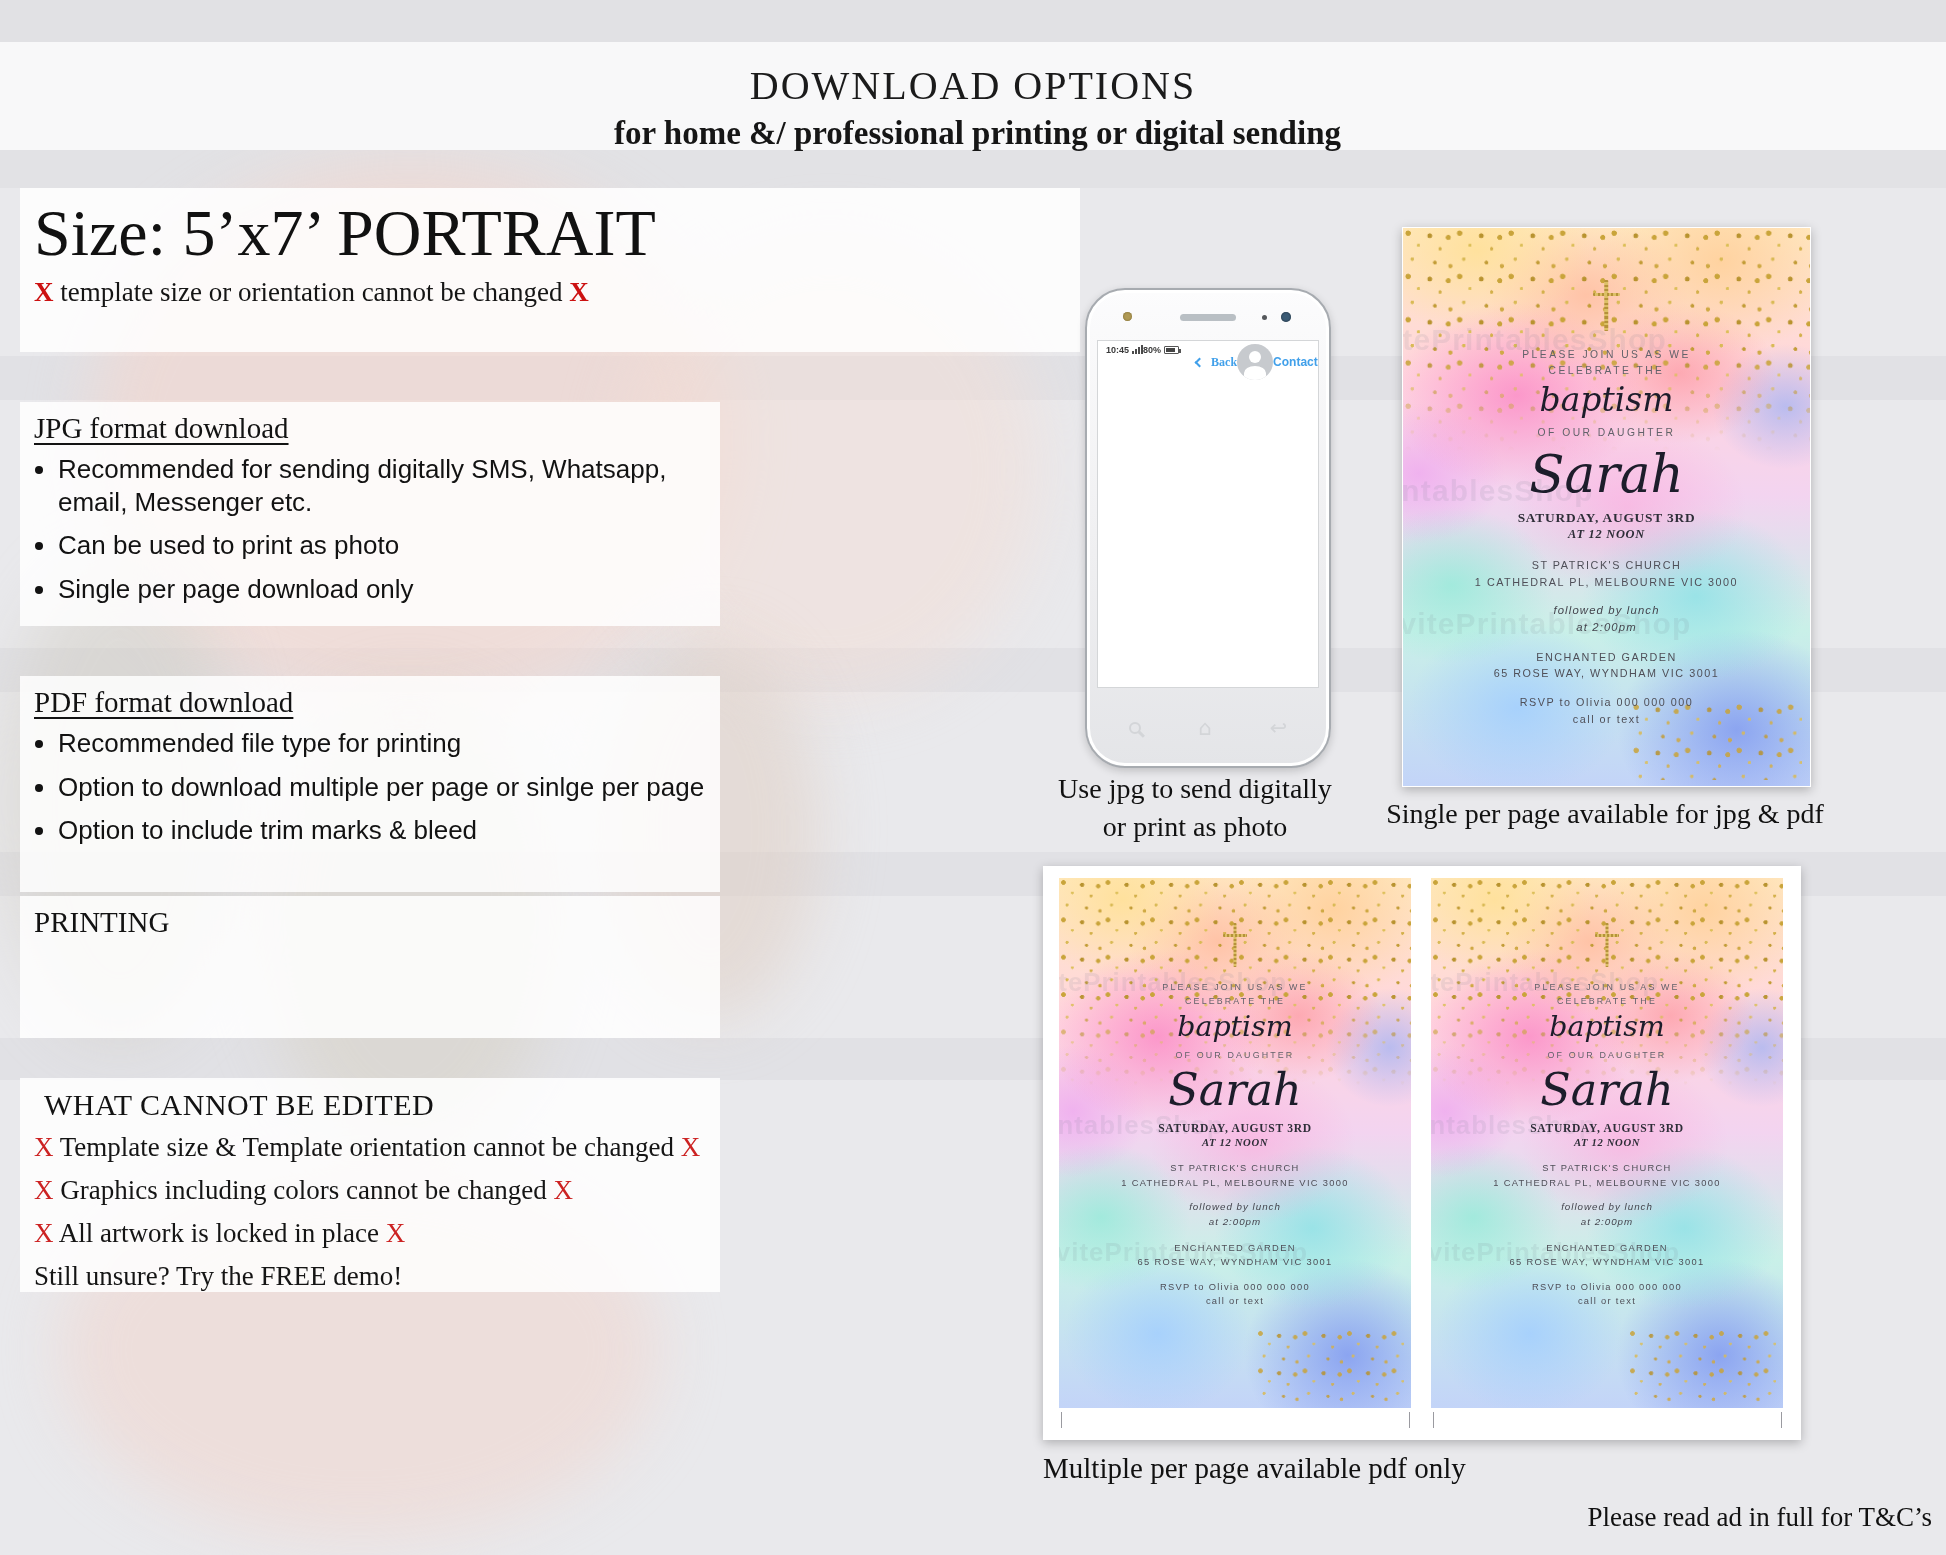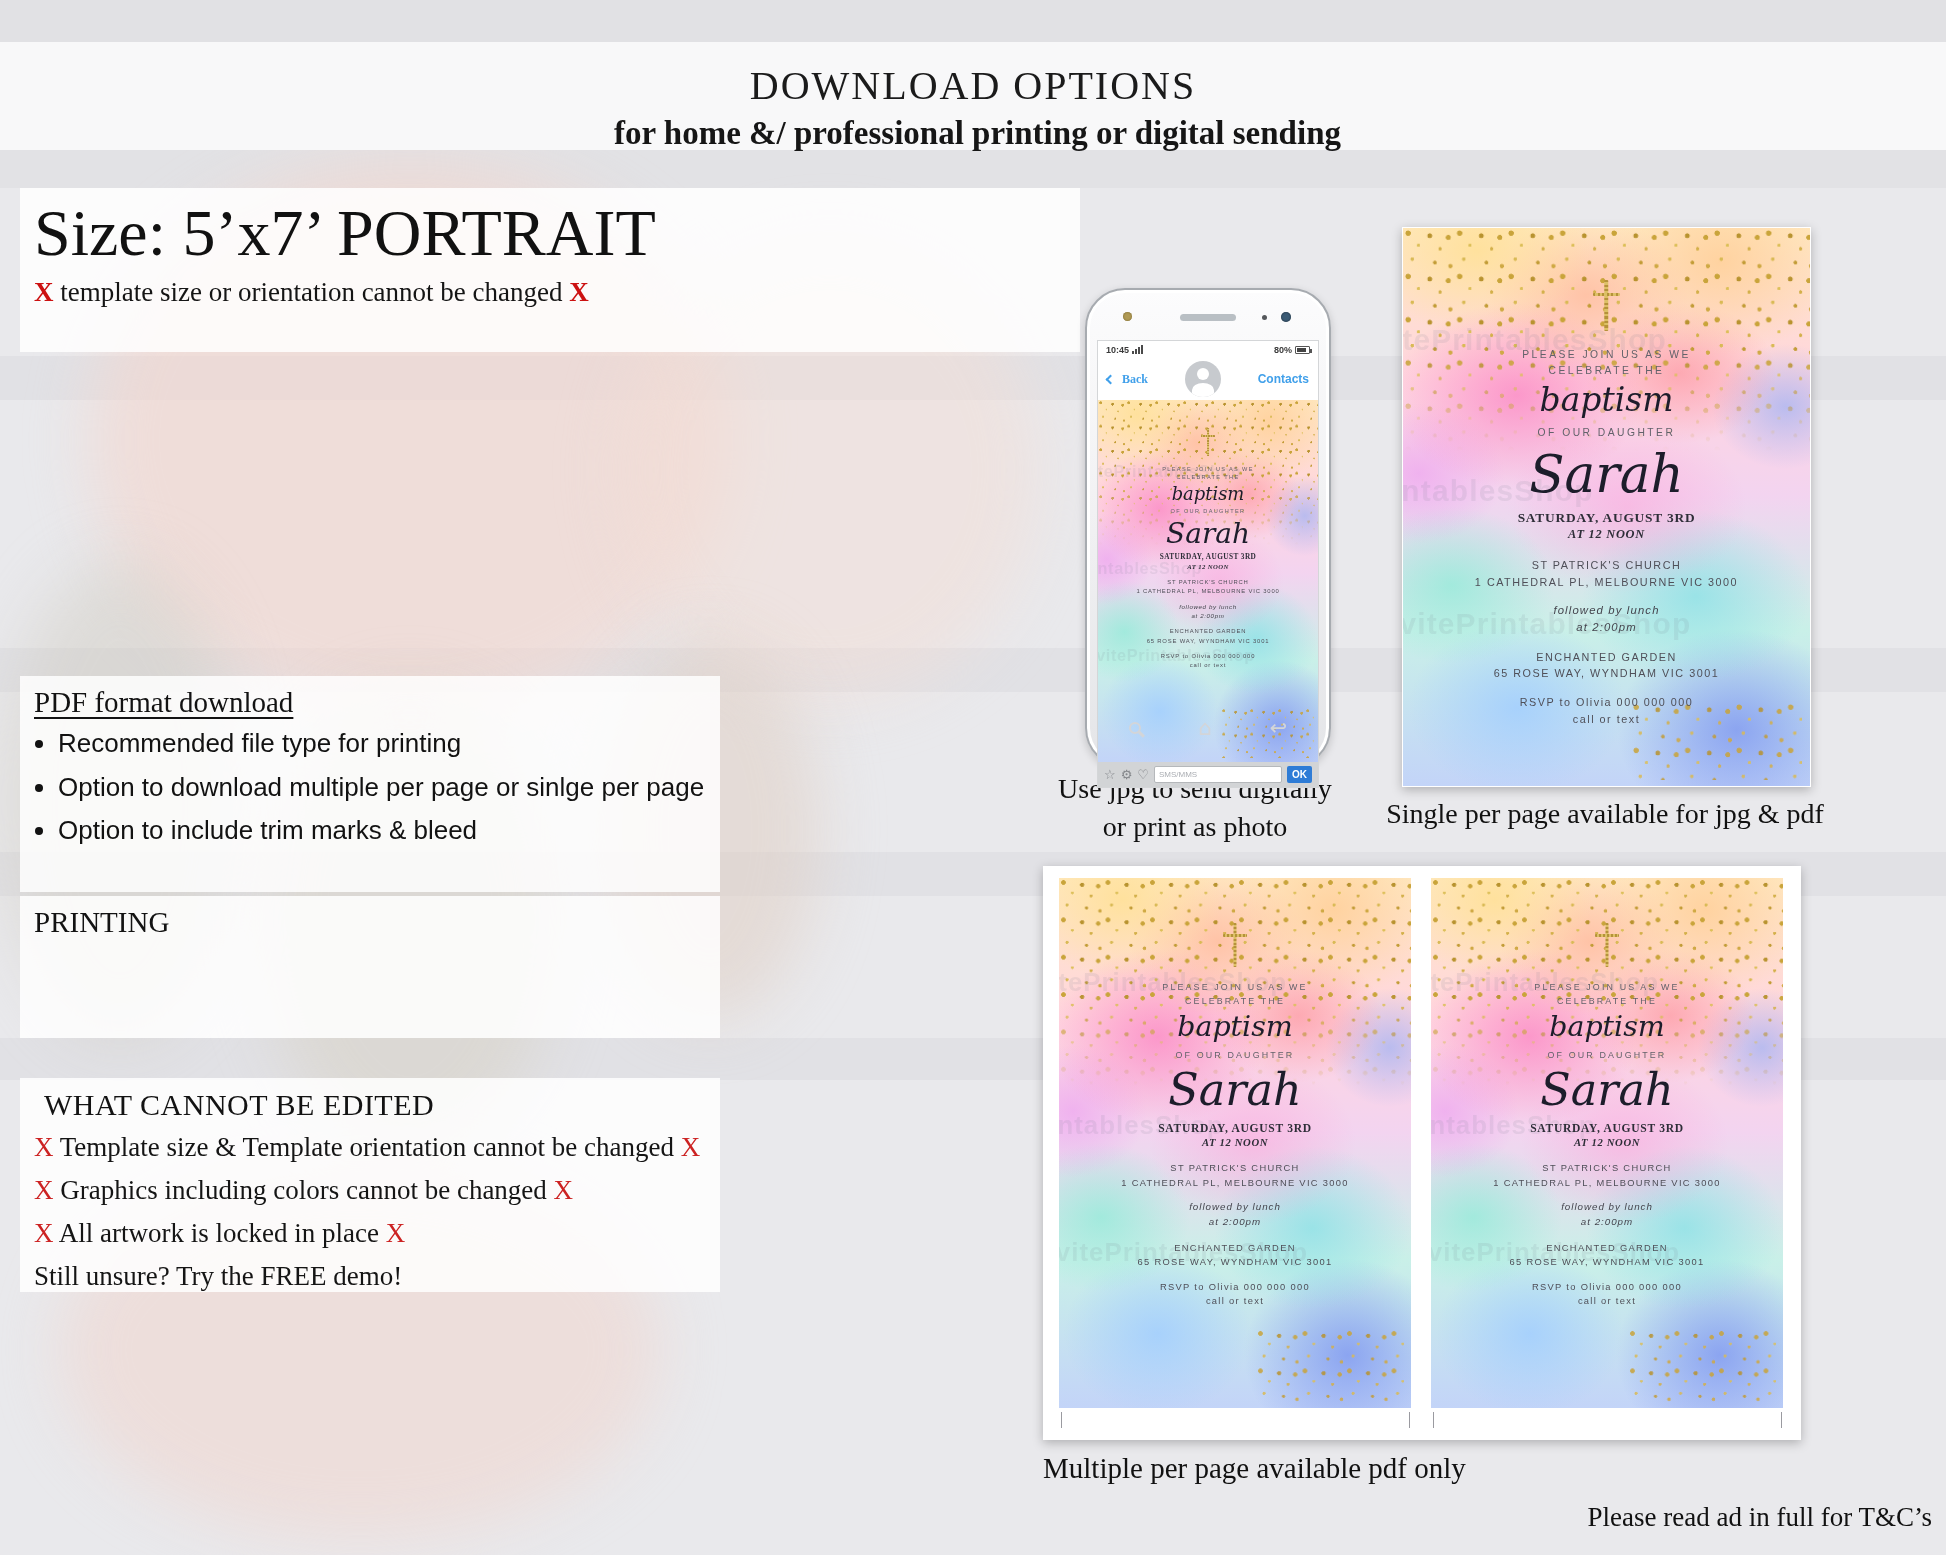--- a/index.html
+++ b/index.html
@@ -65,22 +65,22 @@
     border:2px solid #a7abb0; border-radius:40px;
     background:linear-gradient(180deg,#fcfcfd 0%,#efeff1 55%,#e4e5e8 100%);
     box-shadow: inset 0 0 0 3px #ffffff, 0 3px 8px rgba(0,0,0,.18);
   }
   .cam-dot  { position:absolute; top:22px; left:36px; width:9px; height:9px; border-radius:50%; background:#b09a55; box-shadow:inset 0 0 2px #6d5a22; }
   .speaker  { position:absolute; top:24px; left:50%; transform:translateX(-50%); width:56px; height:7px; border-radius:4px; background:#b9bfc4; }
   .sensor-1 { position:absolute; top:25px; right:62px; width:5px; height:5px; border-radius:50%; background:#55585c; }
   .sensor-2 { position:absolute; top:22px; right:38px; width:10px; height:10px; border-radius:50%; background:#3a5a74; box-shadow:inset 0 0 2px #16232e; }
 
   .phone-screen {
-    position:absolute; left:10px; right:10px; top:50px; height:448px;
-    background:#fff; border:1px solid #d4d6d8; display:flex; flex-direction:column; overflow:hidden;
+    position:absolute; left:10px; right:10px; top:50px; height:348px;
+    background:#fff; border:1px solid #d4d6d8; display:flex; flex-direction:row; overflow:hidden;
   }
   .status-row { height:17px; flex:0 0 17px; display:flex; justify-content:space-between; align-items:center; padding:0 8px;
     font-family:"Liberation Sans", sans-serif; font-size:9px; font-weight:700; color:#3a3a3a; }
   .status-left, .status-right { display:flex; align-items:center; gap:3px; }
   .signal { display:flex; align-items:flex-end; gap:1px; }
   .signal i { display:block; width:2px; background:#4a4a4a; }
   .signal i:nth-child(1){height:3px}.signal i:nth-child(2){height:5px}
   .signal i:nth-child(3){height:7px}.signal i:nth-child(4){height:9px}
   .batt { position:relative; width:15px; height:8px; border:1px solid #555; border-radius:1px; }
   .batt::before { content:""; position:absolute; left:1px; top:1px; bottom:1px; width:9px; background:#444; }
@@ -211,20 +211,28 @@
 
   <div class="panel" id="panel-size">
     <h2 class="size-heading">Size: 5’x7’ PORTRAIT</h2>
     <div class="size-note">
       <span class="xmark-b">X</span>
       <span>template size or orientation cannot be changed</span>
       <span class="xmark-b">X</span>
     </div>
   </div>
 
+  <div class="panel" id="panel-jpg">
+    <h3 class="sec-heading">JPG format download</h3>
+    <ul class="sec-list">
+      <li>Recommended for sending digitally SMS, Whatsapp, email, Messenger etc.</li>
+      <li>Can be used to print as photo</li>
+      <li>Single per page download only</li>
+    </ul>
+  </div>
 
   <div class="panel" id="panel-pdf">
     <h3 class="sec-heading">PDF format download</h3>
     <ul class="sec-list">
       <li>Recommended file type for printing</li>
       <li>Option to download multiple per page or sinlge per page</li>
       <li>Option to include trim marks &amp; bleed</li>
     </ul>
   </div>
 

